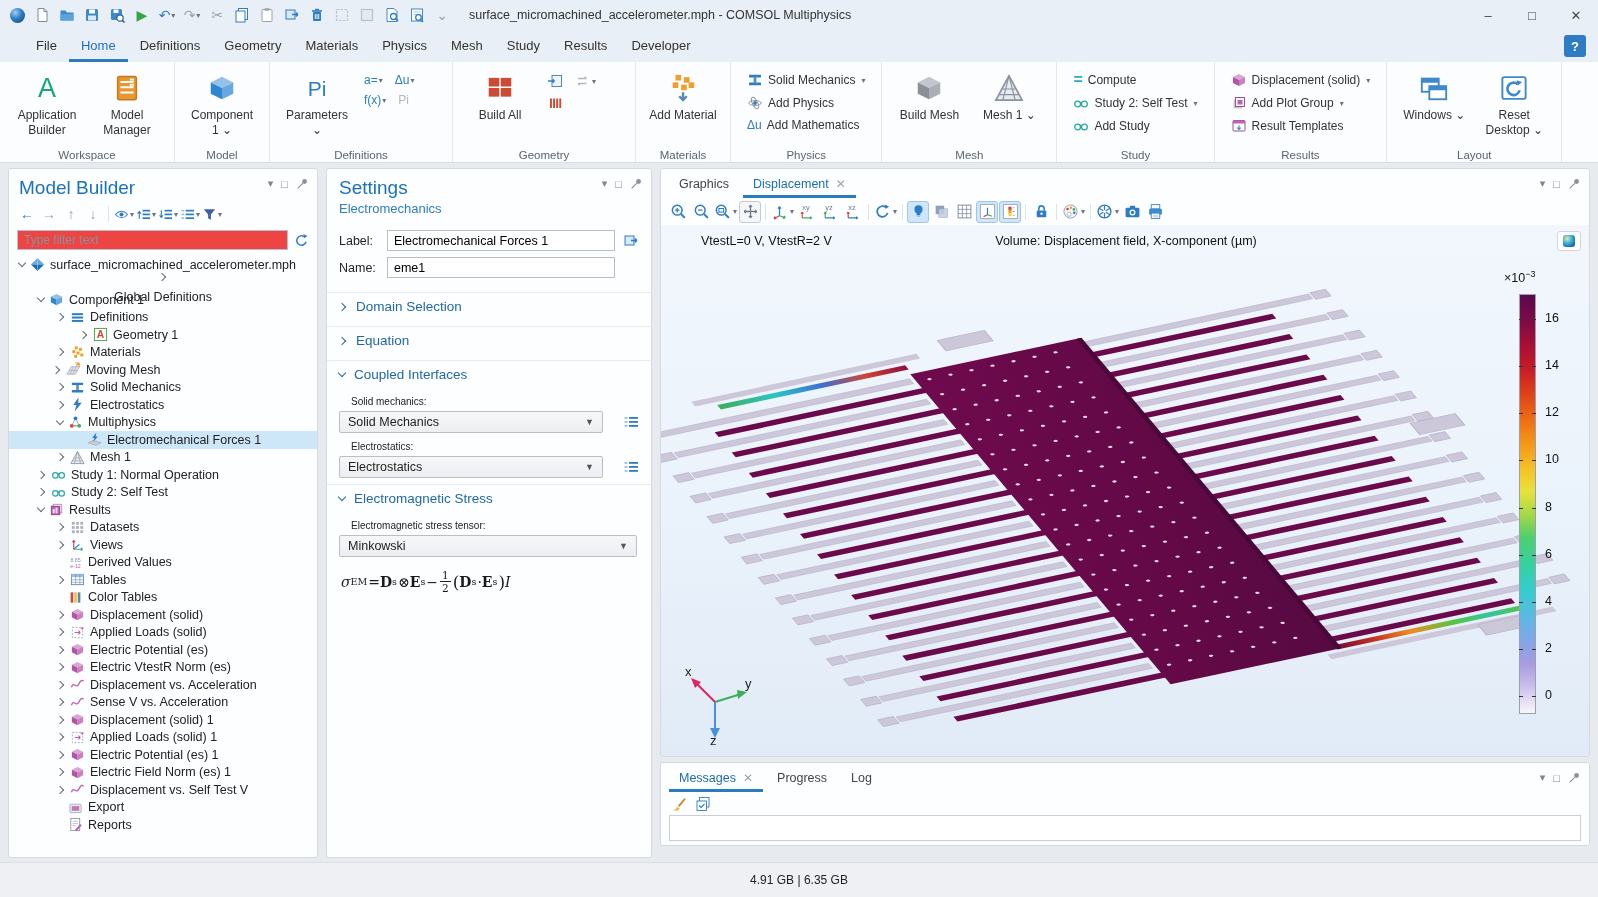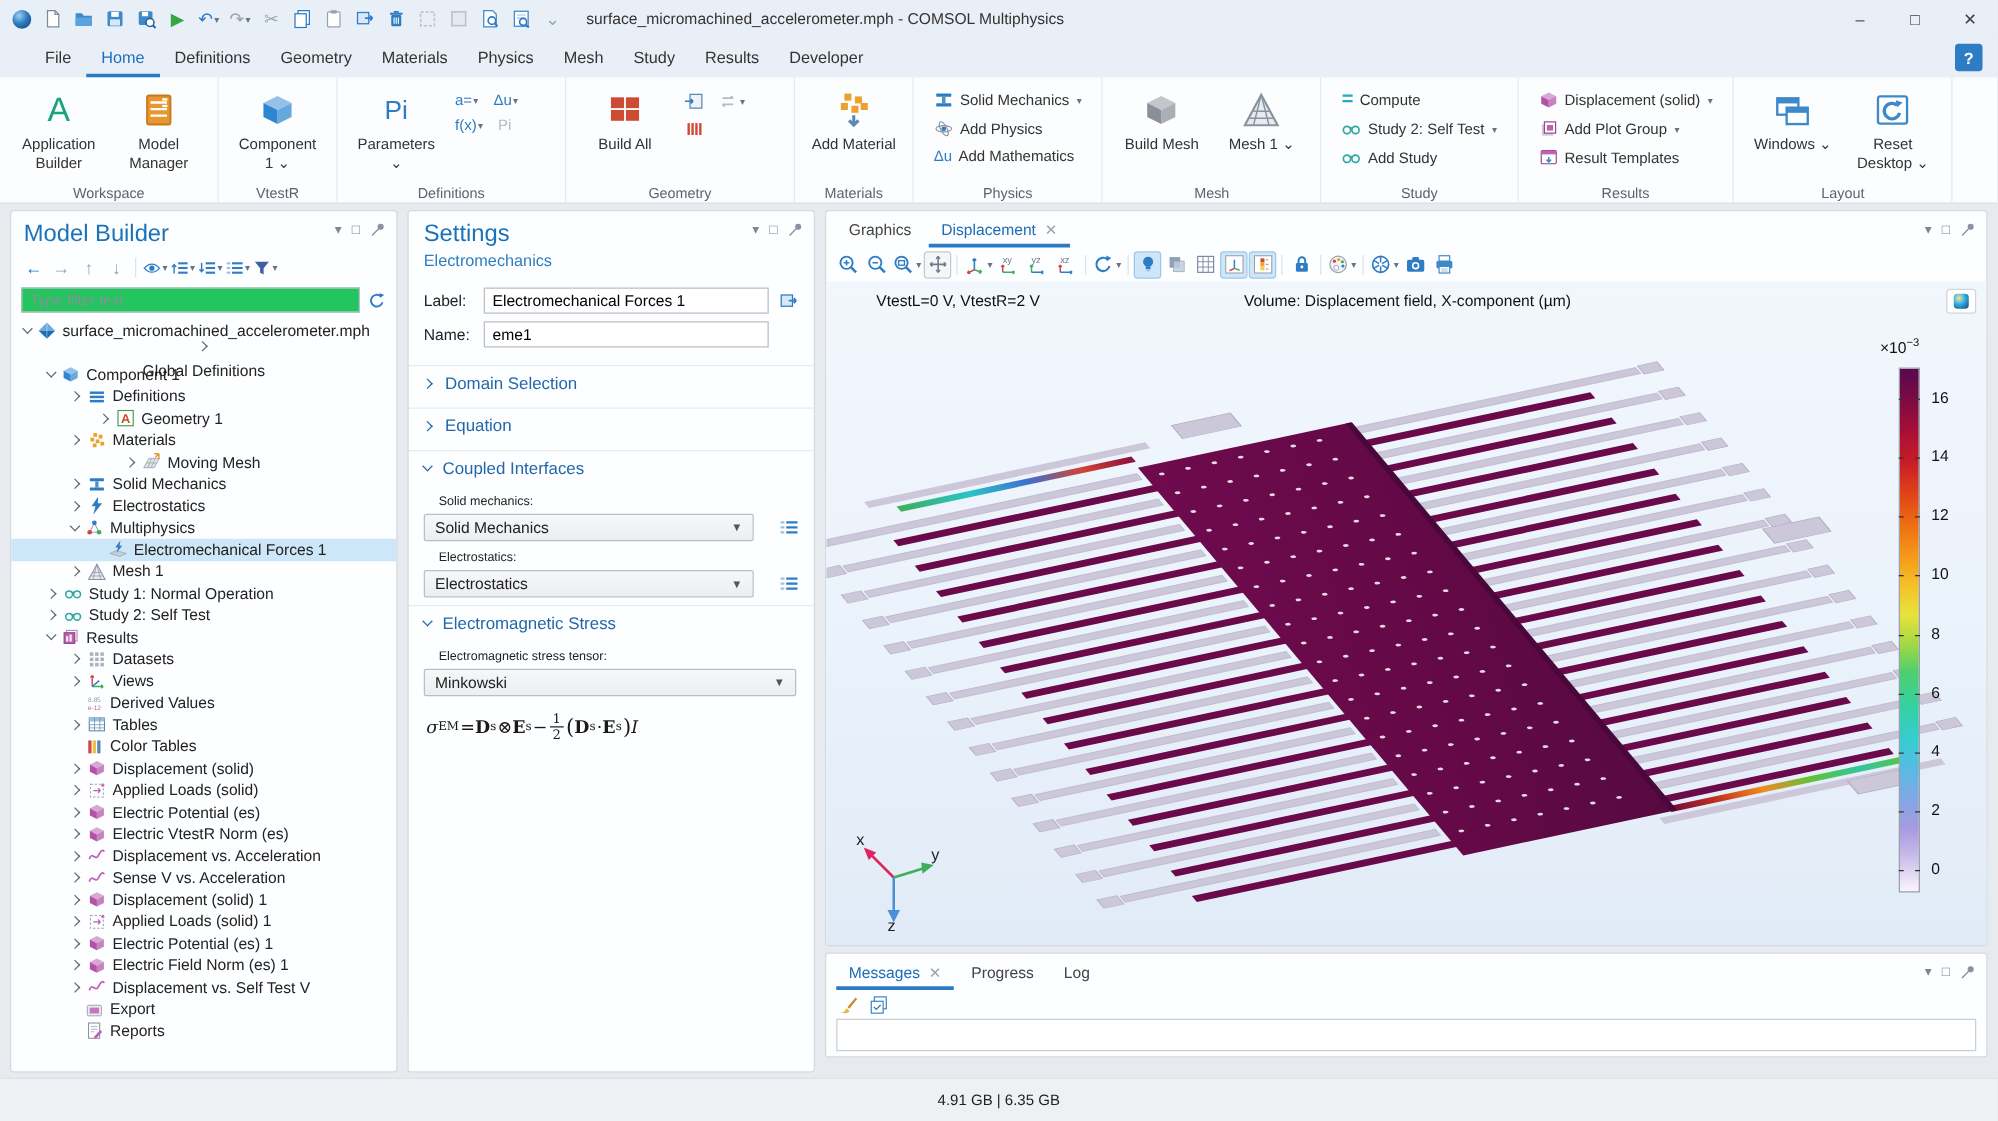--- a/index.html
+++ b/index.html
@@ -62,21 +62,21 @@
 
   
   #mb-card { left:8px; top:168px; width:310px; height:690px; }
   #mb-card .hd { padding:8px 10px 2px; }
   .mb-toolbar { display:flex; align-items:center; gap:2px; padding:2px 8px; height:26px; }
   .tb-btn { min-width:20px; height:20px; display:flex; align-items:center; justify-content:center;
             border-radius:3px; font-size:13px; }
   .tb-sep { width:1px; height:16px; background:#e0e4e8; margin:0 3px; }
   .filter-row { display:flex; align-items:center; padding:3px 8px 4px; gap:6px; }
   .filter-row input { flex:1; height:20px; border:1px solid #b9bfc6; padding:0 6px; font-size:12px;
-                      font-family:inherit; color:#333; background:#22c55e; }
+                      font-family:inherit; color:#333; background:#ef4444; }
   .filter-row input::placeholder { color:#8a9097; }
   .tree { margin-top:2px; }
   .tree-row { display:flex; align-items:center; height:17.5px; gap:5px; white-space:nowrap;
               font-size:12.5px; }
   .tree-row.sel { background:#cde6f8; }
   .chev { width:6px; height:6px; border-right:1.4px solid #5f6a75; border-bottom:1.4px solid #5f6a75;
           flex:0 0 auto; }
   .chev.closed { transform:rotate(-45deg); margin-right:2px; }
   .chev.open { transform:rotate(45deg); margin-bottom:3px; }
   .chev.none { visibility:hidden; }
@@ -678,21 +678,21 @@
     </div>
     <div class="rib-group">
       <div class="rib-big">
         <div class="ic-area">
           <svg class="ic" width="30" height="30" style="color: rgb(46, 134, 209);">
             <use href="#s-cube"></use>
           </svg>
         </div>
         <div class="lbl">Component 1 ⌄</div>
       </div>
-      <div class="rib-label">VtestR</div>
+      <div class="rib-label">Model</div>
     </div>
     <div class="rib-group">
       <div class="rib-big">
         <div class="ic-area">
           <span class="ic-text" style="color:#2e7cc3;font-size:21px;">Pi</span>
         </div>
         <div class="lbl">Parameters ⌄</div>
       </div>
       <div class="rib-minis">
         <div class="rib-mini">
@@ -958,21 +958,21 @@
         </svg>
         <span>Geometry 1</span>
       </div>
       <div class="tree-row" style="padding-left: 48px;">
         <span class="chev closed"></span>
         <svg class="ic" width="15" height="15">
           <use href="#s-dots"></use>
         </svg>
         <span>Materials</span>
       </div>
-      <div class="tree-row" style="padding-left: 44px; margin-left: 48px;">
+      <div class="tree-row" style="padding-left: 44px;">
         <span class="chev closed"></span>
         <svg class="ic" width="15" height="15">
           <use href="#s-movmesh"></use>
         </svg>
         <span>Moving Mesh</span>
       </div>
       <div class="tree-row" style="padding-left: 48px;">
         <span class="chev closed"></span>
         <svg class="ic" width="15" height="15" style="color: rgb(46, 124, 195);">
           <use href="#s-clamp"></use>

